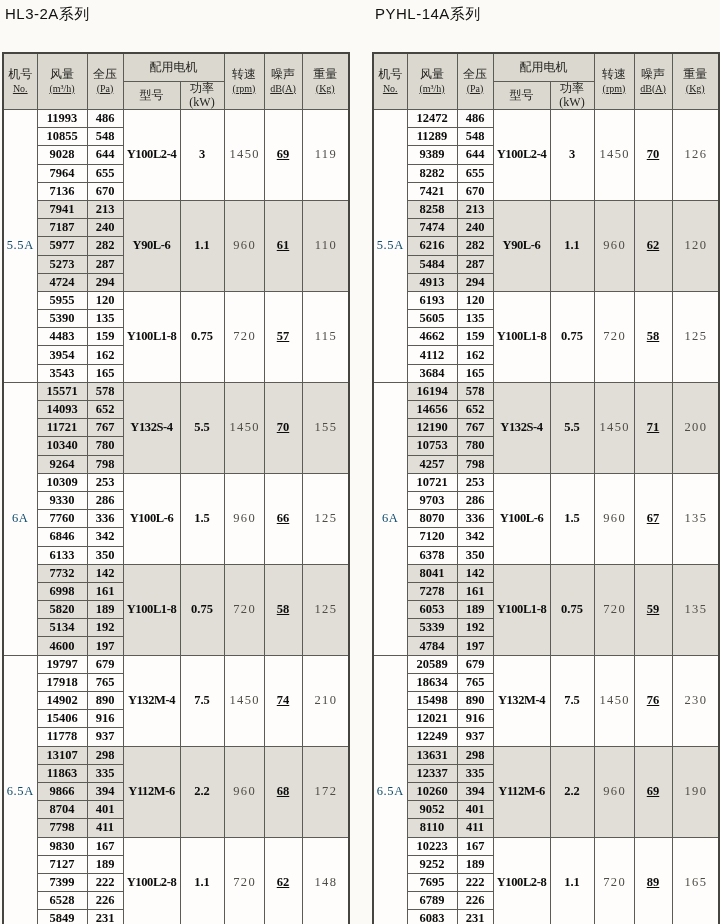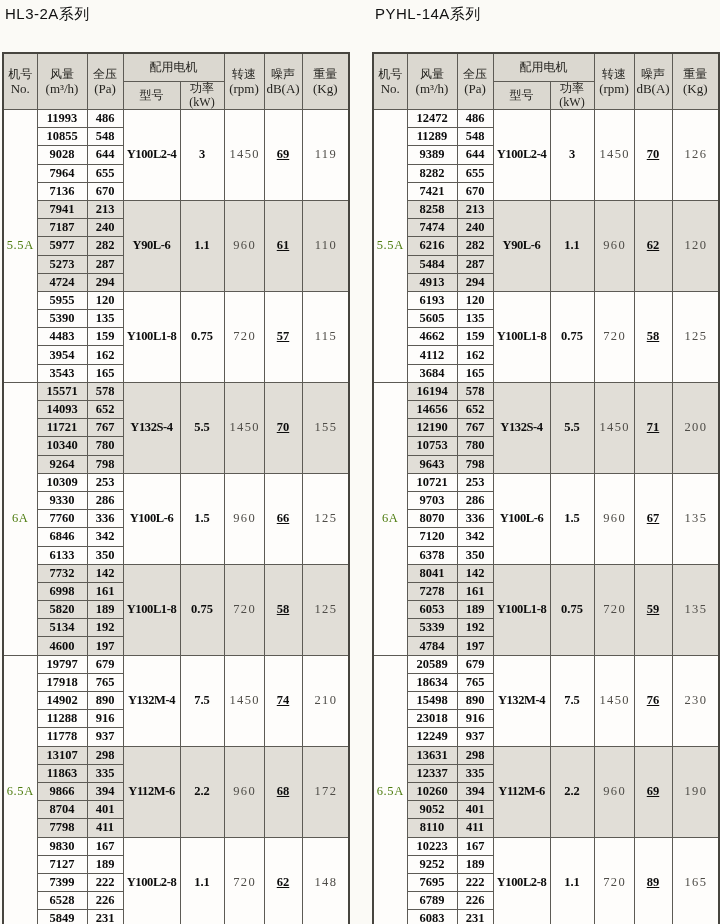--- a/index.html
+++ b/index.html
@@ -43,30 +43,30 @@
     overflow:hidden;
   }
   table.fan thead th{
     background:#dbd8d0;
     font-weight:normal;
     font-size:12px;
     line-height:13.5px;
     color:#24231f;
     height:27px;
   }
-  table.fan thead .sub{font-size:13px;}
+  table.fan thead .sub{font-size:10px;text-decoration:underline;}
   table.fan tbody td{
     height:17.2px;
     font-size:12.5px;
     line-height:17px;
     background:#fefdfb;
   }
   td.machine{
     font-size:12px;
-    color:#4d7c0f;
+    color:#0c4a6e;
     letter-spacing:0.6px;
     background:#fefdfb;
   }
   td.flow, td.press{
     font-weight:bold;
     color:#0c0c0c;
   }
   td.model{
     font-weight:bold;
     font-size:12px;
@@ -299,21 +299,21 @@
             </tr>
             <tr>
               <td class="flow">17918</td>
               <td class="press">765</td>
             </tr>
             <tr>
               <td class="flow">14902</td>
               <td class="press">890</td>
             </tr>
             <tr>
-              <td class="flow">11288</td>
+              <td class="flow">15406</td>
               <td class="press">916</td>
             </tr>
             <tr>
               <td class="flow">11778</td>
               <td class="press">937</td>
             </tr>
             <tr class="band">
               <td class="flow banded">13107</td>
               <td class="press banded">298</td>
               <td class="model banded" rowspan="5">Y112M-6</td>
@@ -507,21 +507,21 @@
             </tr>
             <tr class="band">
               <td class="flow banded">12190</td>
               <td class="press banded">767</td>
             </tr>
             <tr class="band">
               <td class="flow banded">10753</td>
               <td class="press banded">780</td>
             </tr>
             <tr class="band">
-              <td class="flow banded">9643</td>
+              <td class="flow banded">4257</td>
               <td class="press banded">798</td>
             </tr>
             <tr>
               <td class="flow">10721</td>
               <td class="press">253</td>
               <td class="model" rowspan="5">Y100L-6</td>
               <td class="power" rowspan="5">1.5</td>
               <td class="rpm" rowspan="5">960</td>
               <td class="noise" rowspan="5">67</td>
               <td class="weight" rowspan="5">135</td>
@@ -579,21 +579,21 @@
             </tr>
             <tr>
               <td class="flow">18634</td>
               <td class="press">765</td>
             </tr>
             <tr>
               <td class="flow">15498</td>
               <td class="press">890</td>
             </tr>
             <tr>
-              <td class="flow">23018</td>
+              <td class="flow">12021</td>
               <td class="press">916</td>
             </tr>
             <tr>
               <td class="flow">12249</td>
               <td class="press">937</td>
             </tr>
             <tr class="band">
               <td class="flow banded">13631</td>
               <td class="press banded">298</td>
               <td class="model banded" rowspan="5">Y112M-6</td>

